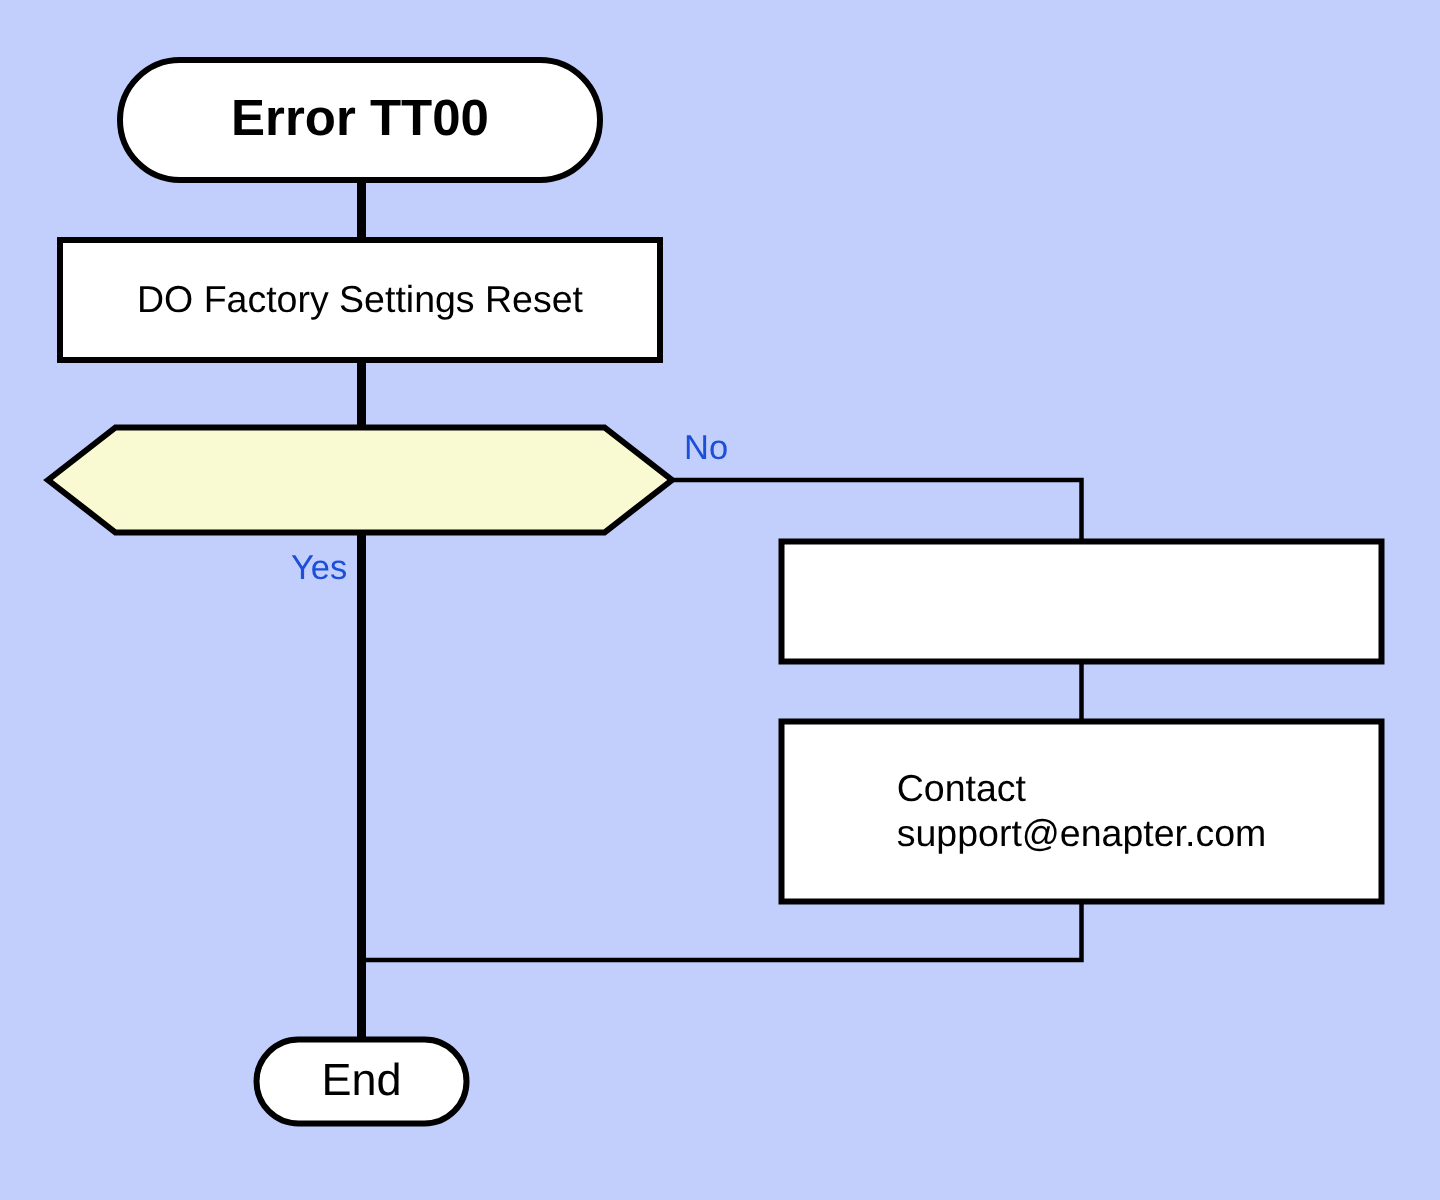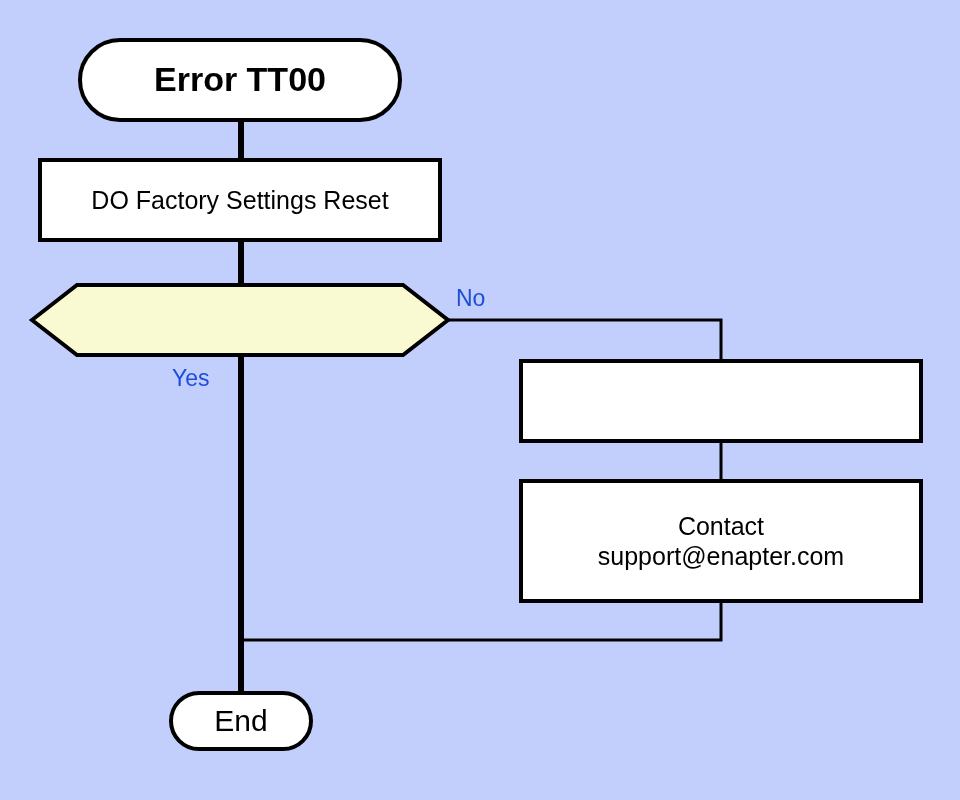--- a/index.html
+++ b/index.html
@@ -24,21 +24,21 @@
     top: 0;
     left: 0;
     width: 960px;
     height: 800px;
   }
   .node-label {
     position: absolute;
     display: flex;
     align-items: center;
     justify-content: center;
-    text-align: center;
+    text-align: left;
     color: #000000;
     line-height: 1.22;
     pointer-events: none;
     white-space: pre-line;
   }
   .edge-label {
     position: absolute;
     color: #1d4ed8;
     font-size: 23px;
     line-height: 1;
@@ -102,17 +102,17 @@
 
   <div class="node-label process-label" style="left:40px; top:160px; width:400px; height:80px;">DO Factory Settings Reset</div>
 
 
 
   <div class="node-label process-label" style="left:521px; top:481px; width:400px; height:120px;">Contact
 support@enapter.com</div>
 
   <div class="node-label end-label" style="left:171px; top:693px; width:140px; height:56px;">End</div>
 
-  <div class="edge-label" style="left:172px; top:367px;">Yes</div>
+  <div class="edge-label" style="left:194px; top:367px;">Yes</div>
 
   <div class="edge-label" style="left:456px; top:287px;">No</div>
 
 </div>
 
 </body></html>

